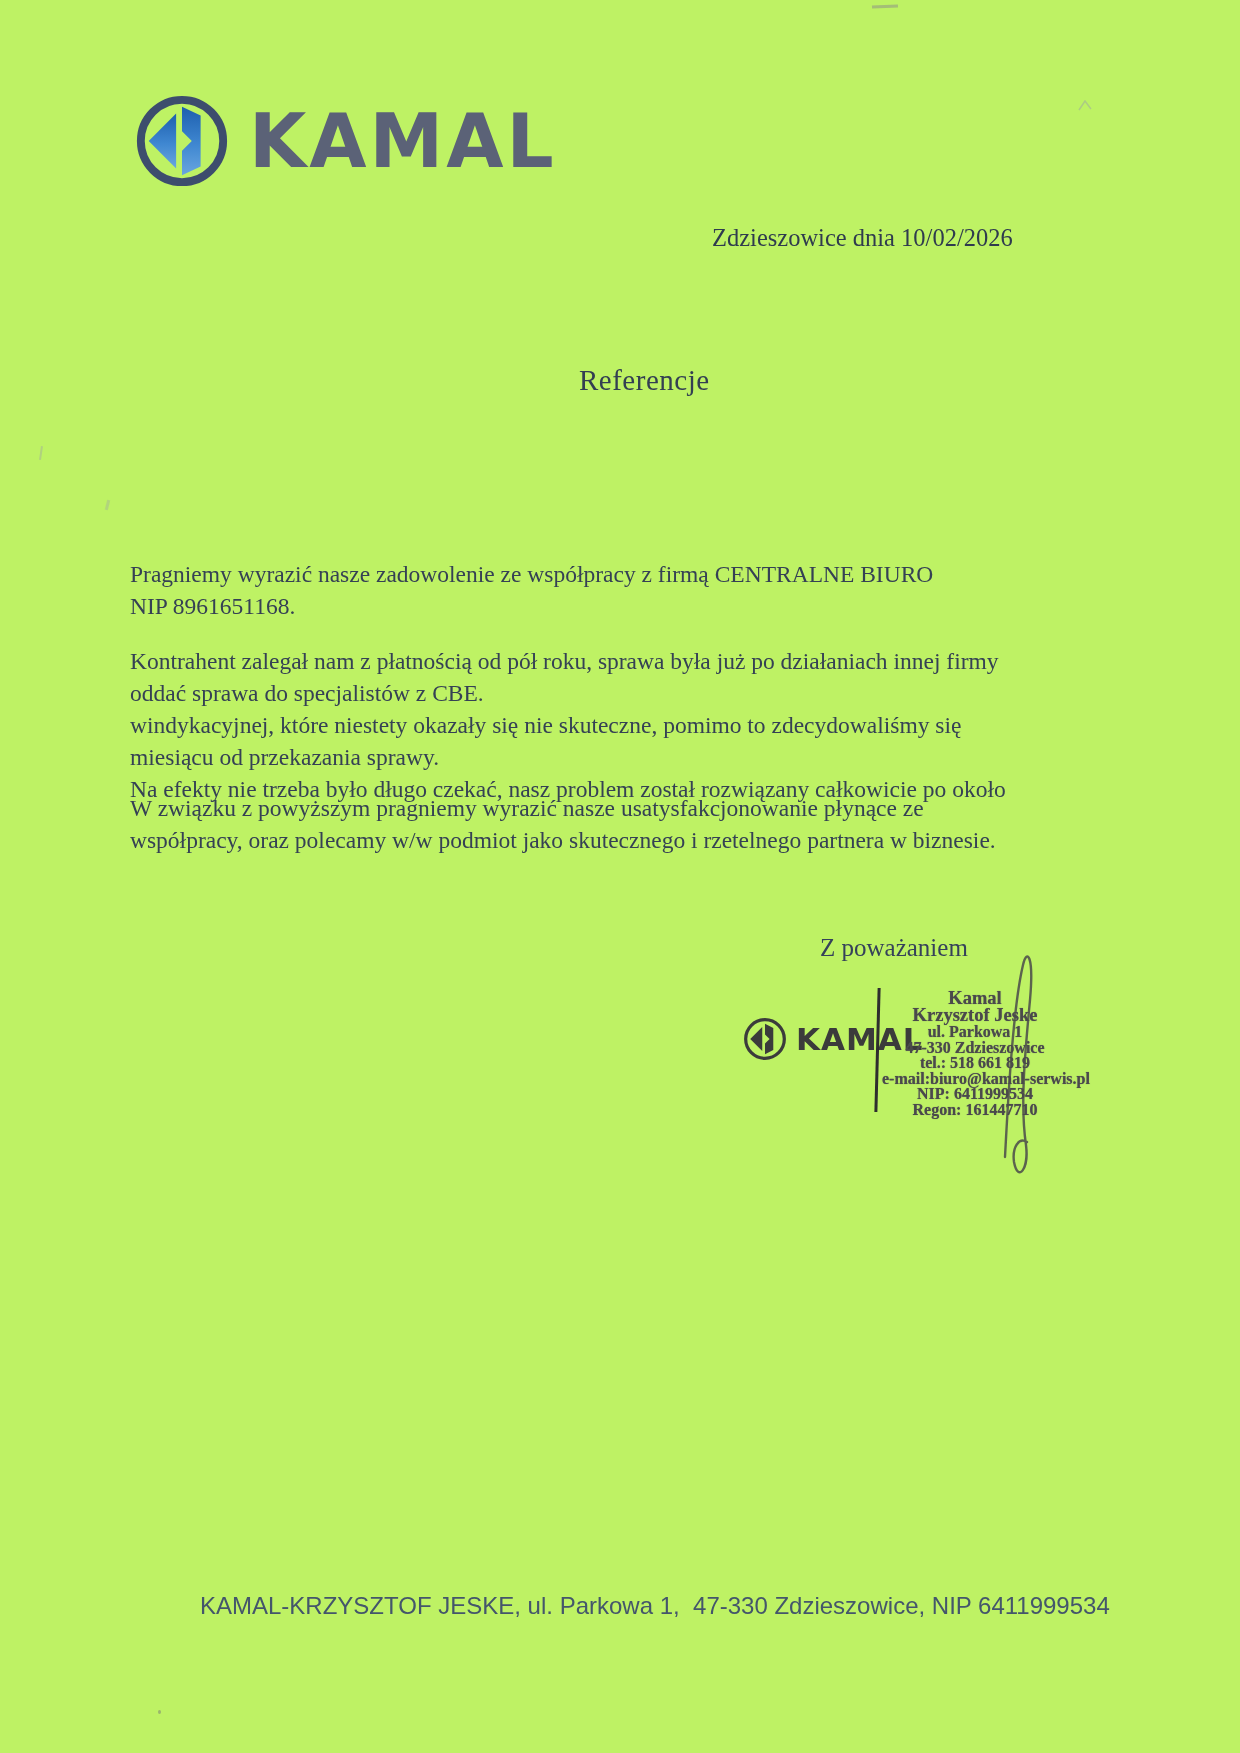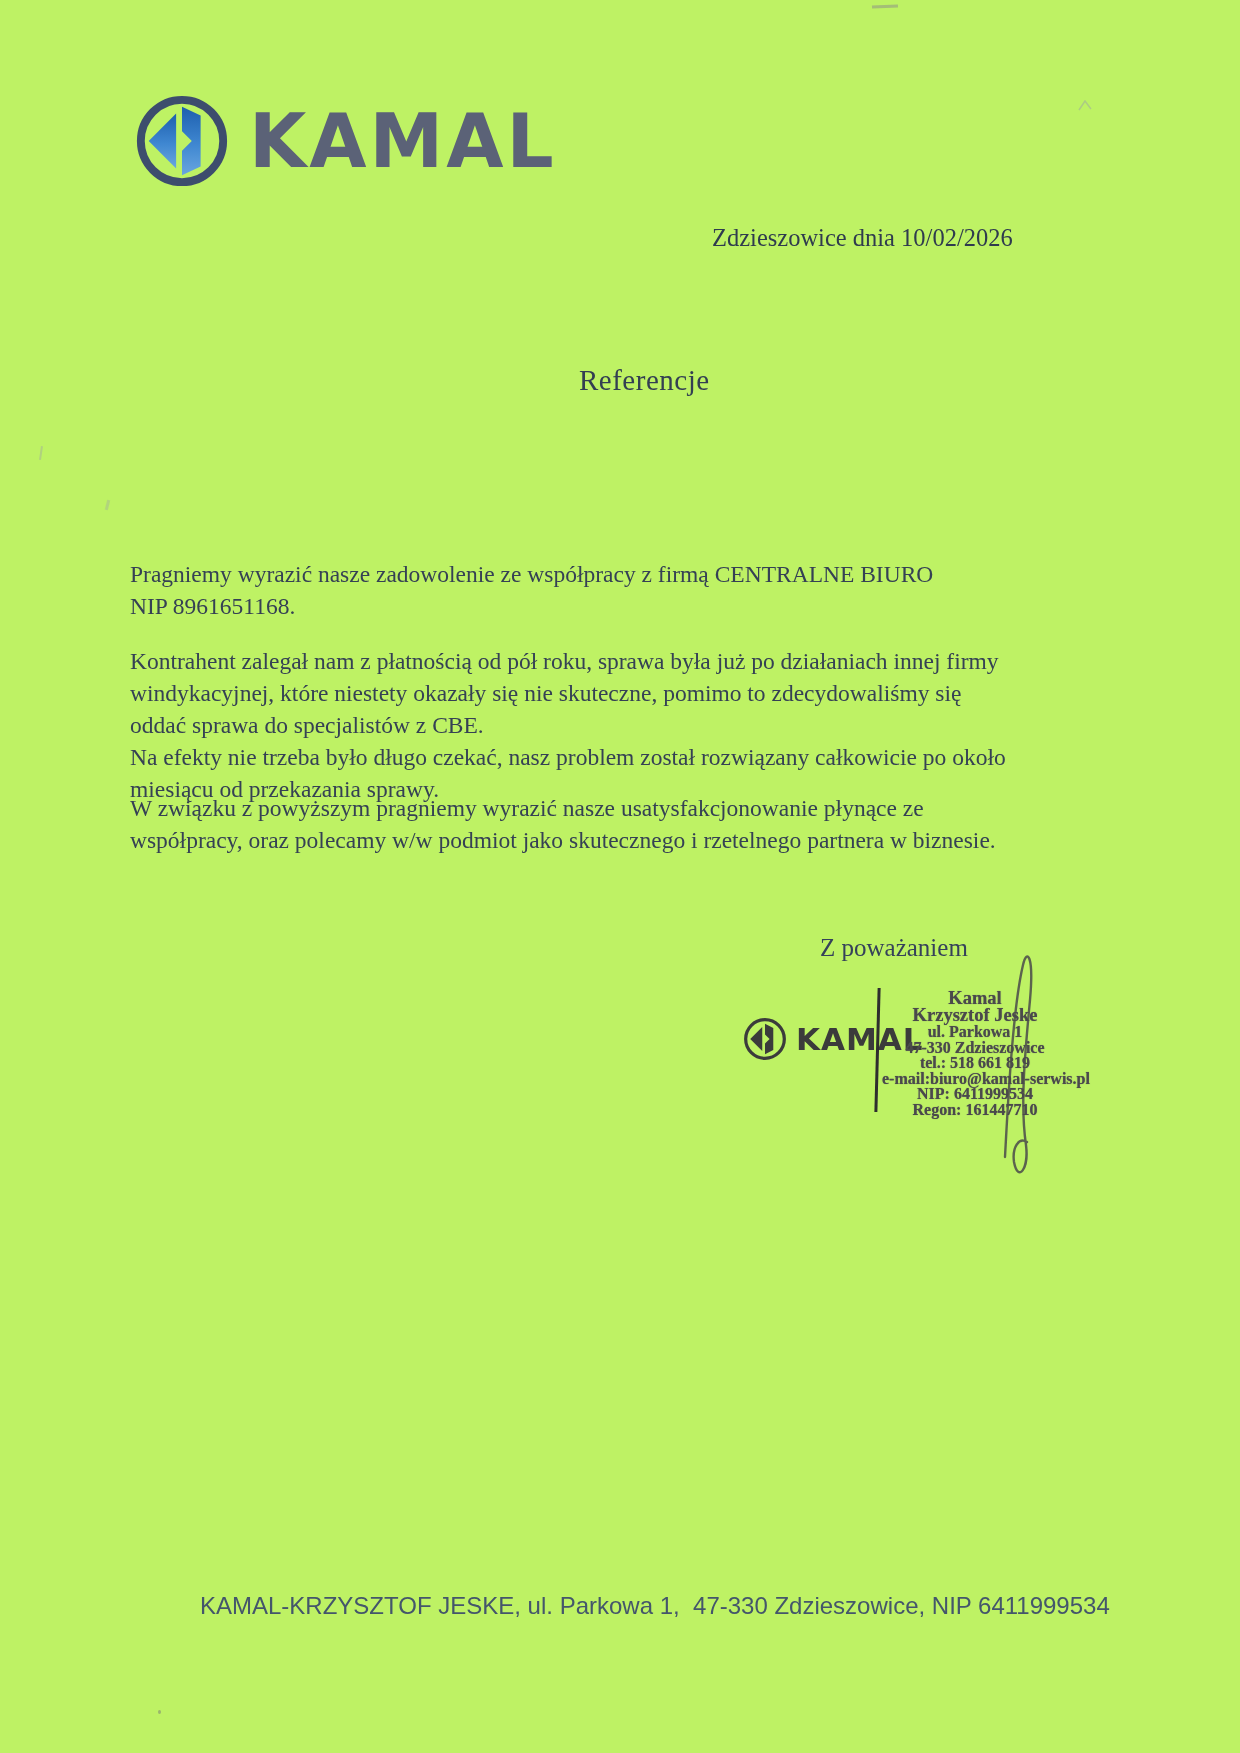--- a/index.html
+++ b/index.html
@@ -96,24 +96,24 @@
 
   <div class="doc-title">Referencje</div>
 
   <div class="para p1">
     <div>Pragniemy wyrazić nasze zadowolenie ze współpracy z firmą CENTRALNE BIURO</div>
     <div>NIP 8961651168.</div>
   </div>
 
   <div class="para p2">
     <div>Kontrahent zalegał nam z płatnością od pół roku, sprawa była już po działaniach innej firmy</div>
+    <div>oddać sprawa do specjalistów z CBE.</div>
     <div>windykacyjnej, które niestety okazały się nie skuteczne, pomimo to zdecydowaliśmy się</div>
-    <div>oddać sprawa do specjalistów z CBE.</div>
+    <div>miesiącu od przekazania sprawy.</div>
     <div>Na efekty nie trzeba było długo czekać, nasz problem został rozwiązany całkowicie po około</div>
-    <div>miesiącu od przekazania sprawy.</div>
   </div>
 
   <div class="para p3">
     <div>W związku z powyższym pragniemy wyrazić nasze usatysfakcjonowanie płynące ze</div>
     <div>współpracy, oraz polecamy w/w podmiot jako skutecznego i rzetelnego partnera w biznesie.</div>
   </div>
 
   <div class="closing">Z poważaniem</div>
 
   <div class="stamp-logo">

